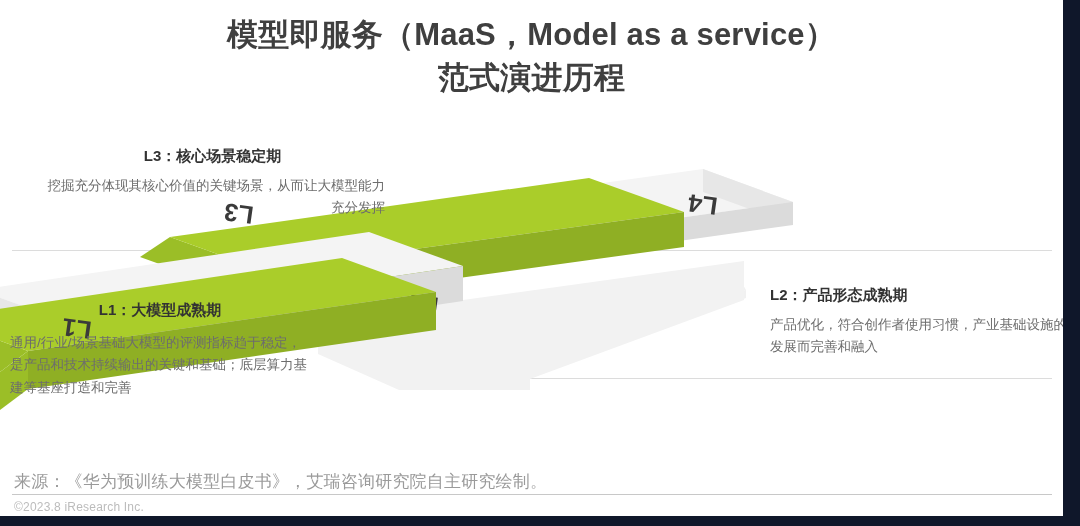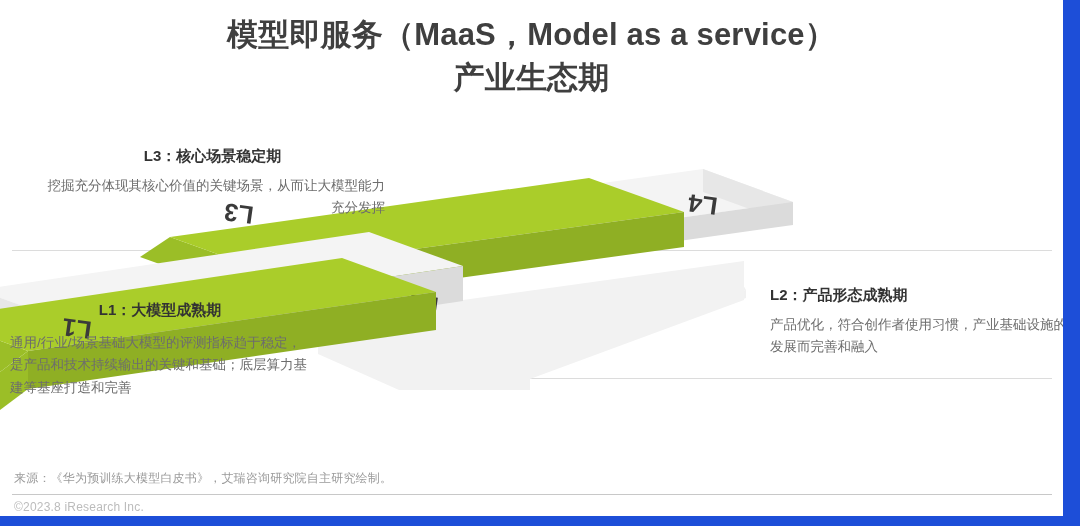--- a/index.html
+++ b/index.html
@@ -1,18 +1,18 @@
 <!DOCTYPE html>
 <html><head>
 <meta charset="utf-8">
 <title>MaaS</title>
 <style>
   html,body{margin:0;padding:0;background:#000;}
   body{font-family:"Liberation Sans","DejaVu Sans",sans-serif;}
-  #page{position:relative;width:1080px;height:526px;background:#1d4ed8;overflow:hidden;}
+  #page{position:relative;width:1080px;height:526px;background:#0f172a;overflow:hidden;}
   #canvas{position:absolute;left:0;top:0;width:1063px;height:516px;background:#fff;overflow:hidden;}
 
   
   .title{position:absolute;left:0;top:14px;width:1063px;text-align:center;
          font-size:31px;font-weight:bold;color:#3f3f3f;line-height:1.38;
          letter-spacing:0.2px;}
   .title .ln{display:block;}
 
   
   .rule{position:absolute;height:1px;background:#dcdcdc;}
@@ -39,38 +39,38 @@
 
   #co-l4{left:780px;top:142px;width:285px;}
   #co-l4 .head{text-align:left;}
   #co-l4 .body{text-align:left;}
 
   #co-l2{left:750px;top:285px;width:300px;margin-left:20px;}
   #co-l2 .head{text-align:left;}
   #co-l2 .body{text-align:left;}
 
   
-  .source{position:absolute;left:14px;top:470px;font-size:12px;color:#9a9a9a;
+  .source{position:absolute;left:14px;top:470px;font-size:17px;color:#9a9a9a;
           letter-spacing:.2px;white-space:nowrap;}
   .copyright{position:absolute;left:14px;top:500px;font-size:12px;color:#bcbcbc;
              letter-spacing:.2px;white-space:nowrap;}
 
   
   .slab-label{font-family:"Liberation Sans","DejaVu Sans",sans-serif;
               font-size:25px;font-weight:bold;fill:#3a3a3a;}
 </style>
 </head>
 <body>
 
 <div id="page">
   <div id="canvas">
 
     <div class="title">
       <span class="ln">模型即服务（MaaS，Model as a service）</span>
-      <span class="ln">产业生态期</span>
+      <span class="ln">范式演进历程</span>
     </div>
 
     <div class="rule" id="rule-top"></div>
     <div class="rule" id="rule-mid"></div>
     <div class="rule" id="rule-foot"></div>
 
     <div id="stage">
       <svg width="1063" height="350" viewBox="0 0 1063 350" xmlns="http://www.w3.org/2000/svg">
 
         <g>

